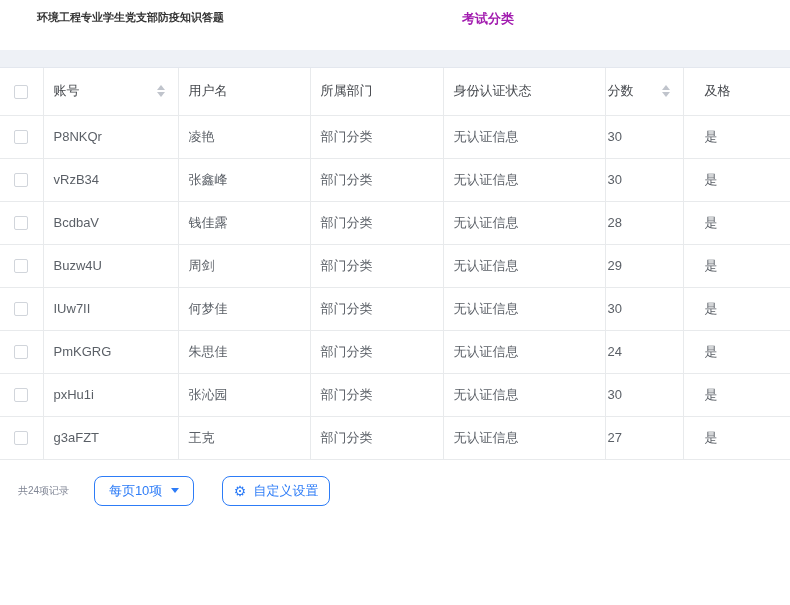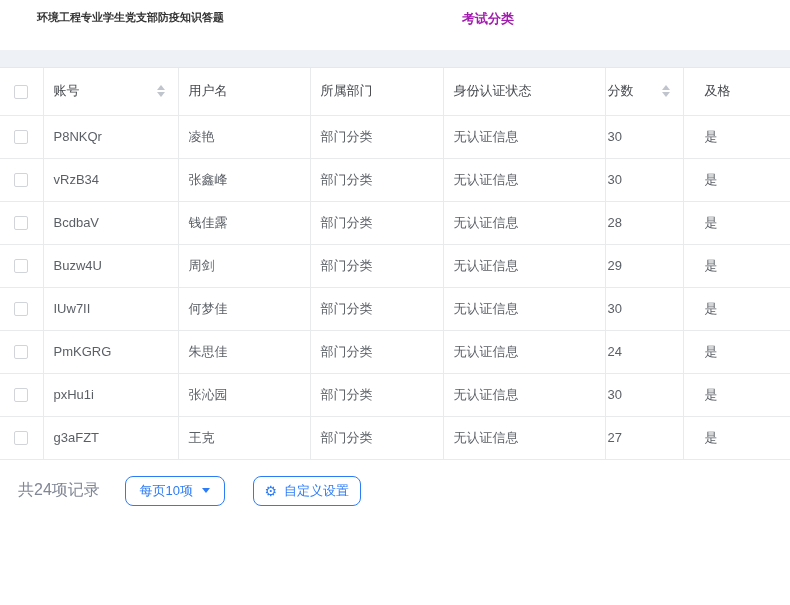--- a/index.html
+++ b/index.html
@@ -68,21 +68,21 @@
     transform:translateY(-50%);
     display:flex;flex-direction:column;align-items:center;
   }
   .caret-up{width:0;height:0;border-left:4px solid transparent;border-right:4px solid transparent;border-bottom:5px solid #c0c4cc;margin-bottom:2px;}
   .caret-dn{width:0;height:0;border-left:4px solid transparent;border-right:4px solid transparent;border-top:5px solid #c0c4cc;}
 
   .footer{
     display:flex;align-items:center;
     padding:13px 0 0 18px;height:49px;background:#fff;
   }
-  .total-records{font-size:16px;color:var(--muted);}
+  .total-records{font-size:10px;color:var(--muted);}
   .btn{
     display:inline-flex;align-items:center;justify-content:center;
     height:30px;background:#fff;
     border:1px solid var(--accent);border-radius:8px;
     color:var(--accent);font-size:13px;cursor:pointer;
     font-family:inherit;
   }
   .btn-pagesize{margin-left:25px;width:100px;gap:9px;}
   .btn-settings{margin-left:28px;width:108px;gap:7px;}
   .dropdown-caret{width:0;height:0;border-left:4px solid transparent;border-right:4px solid transparent;border-top:5px solid var(--accent);}

